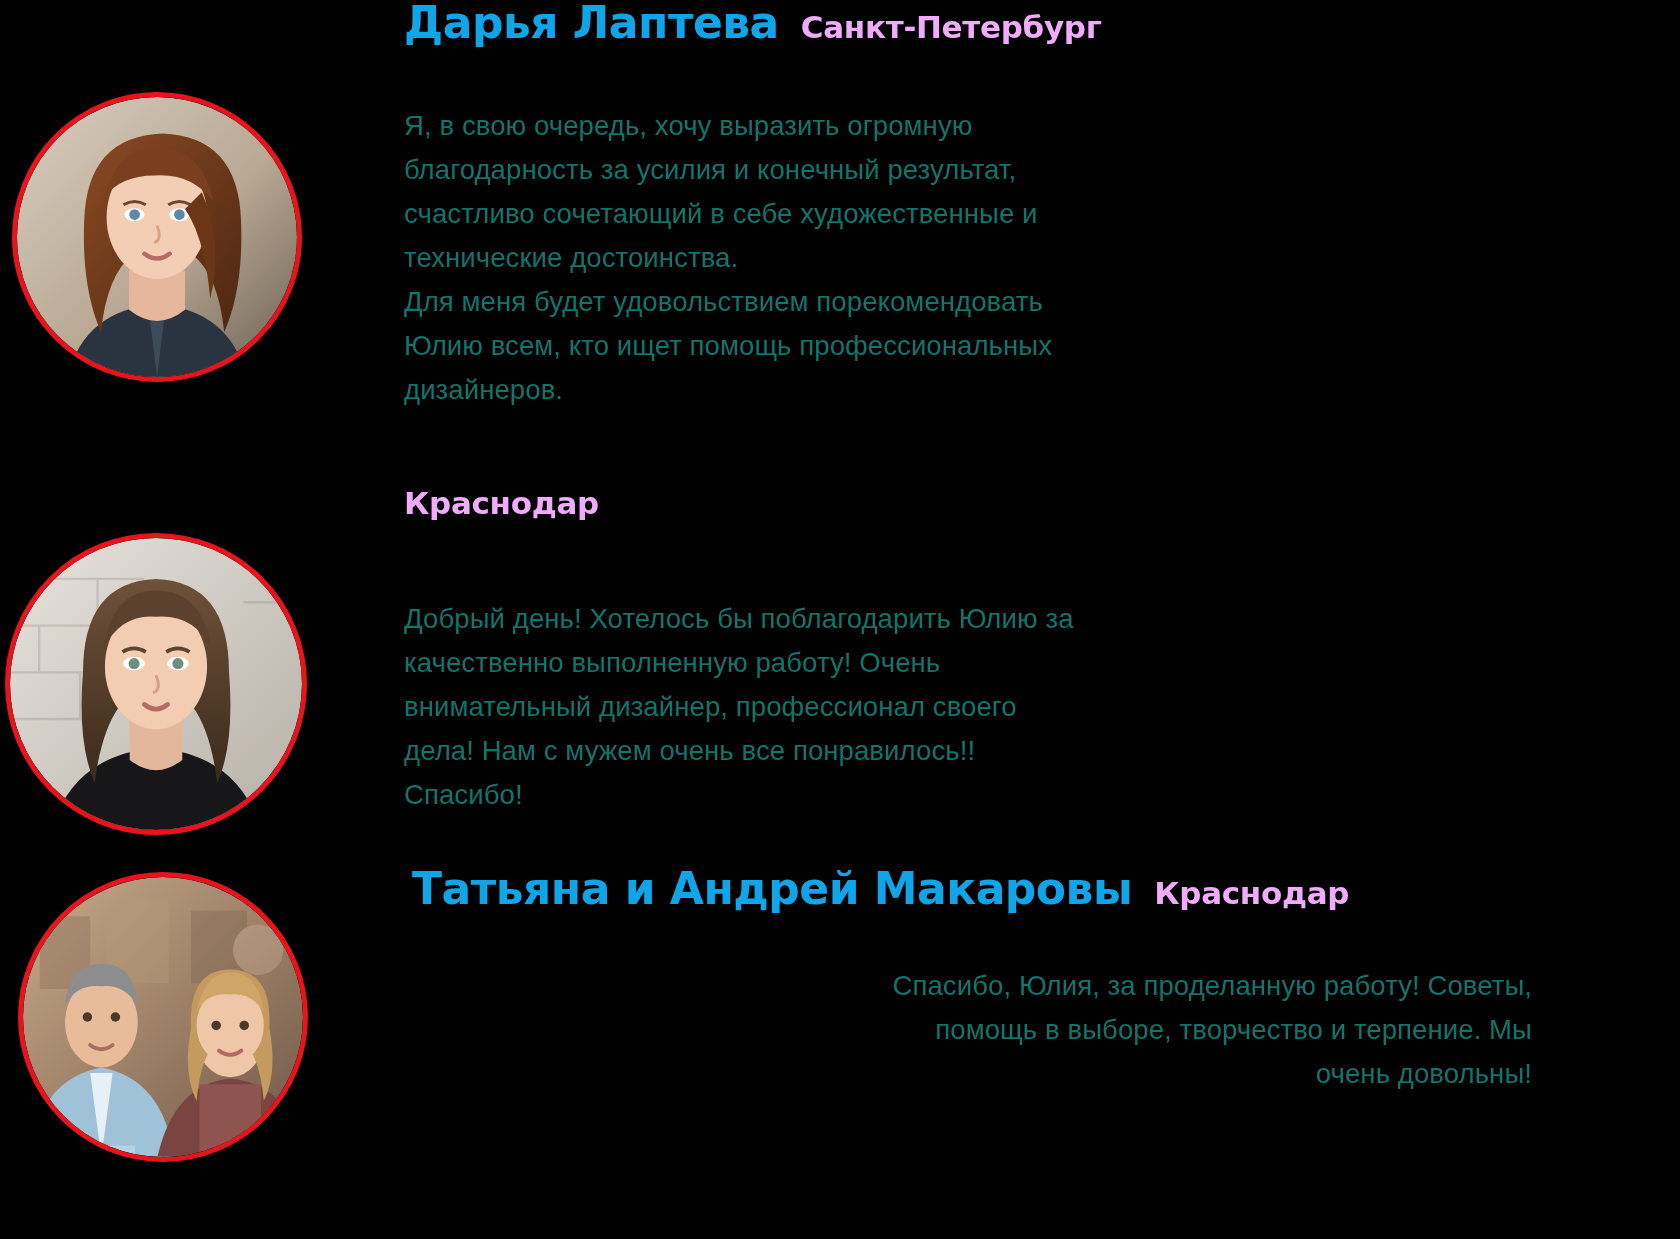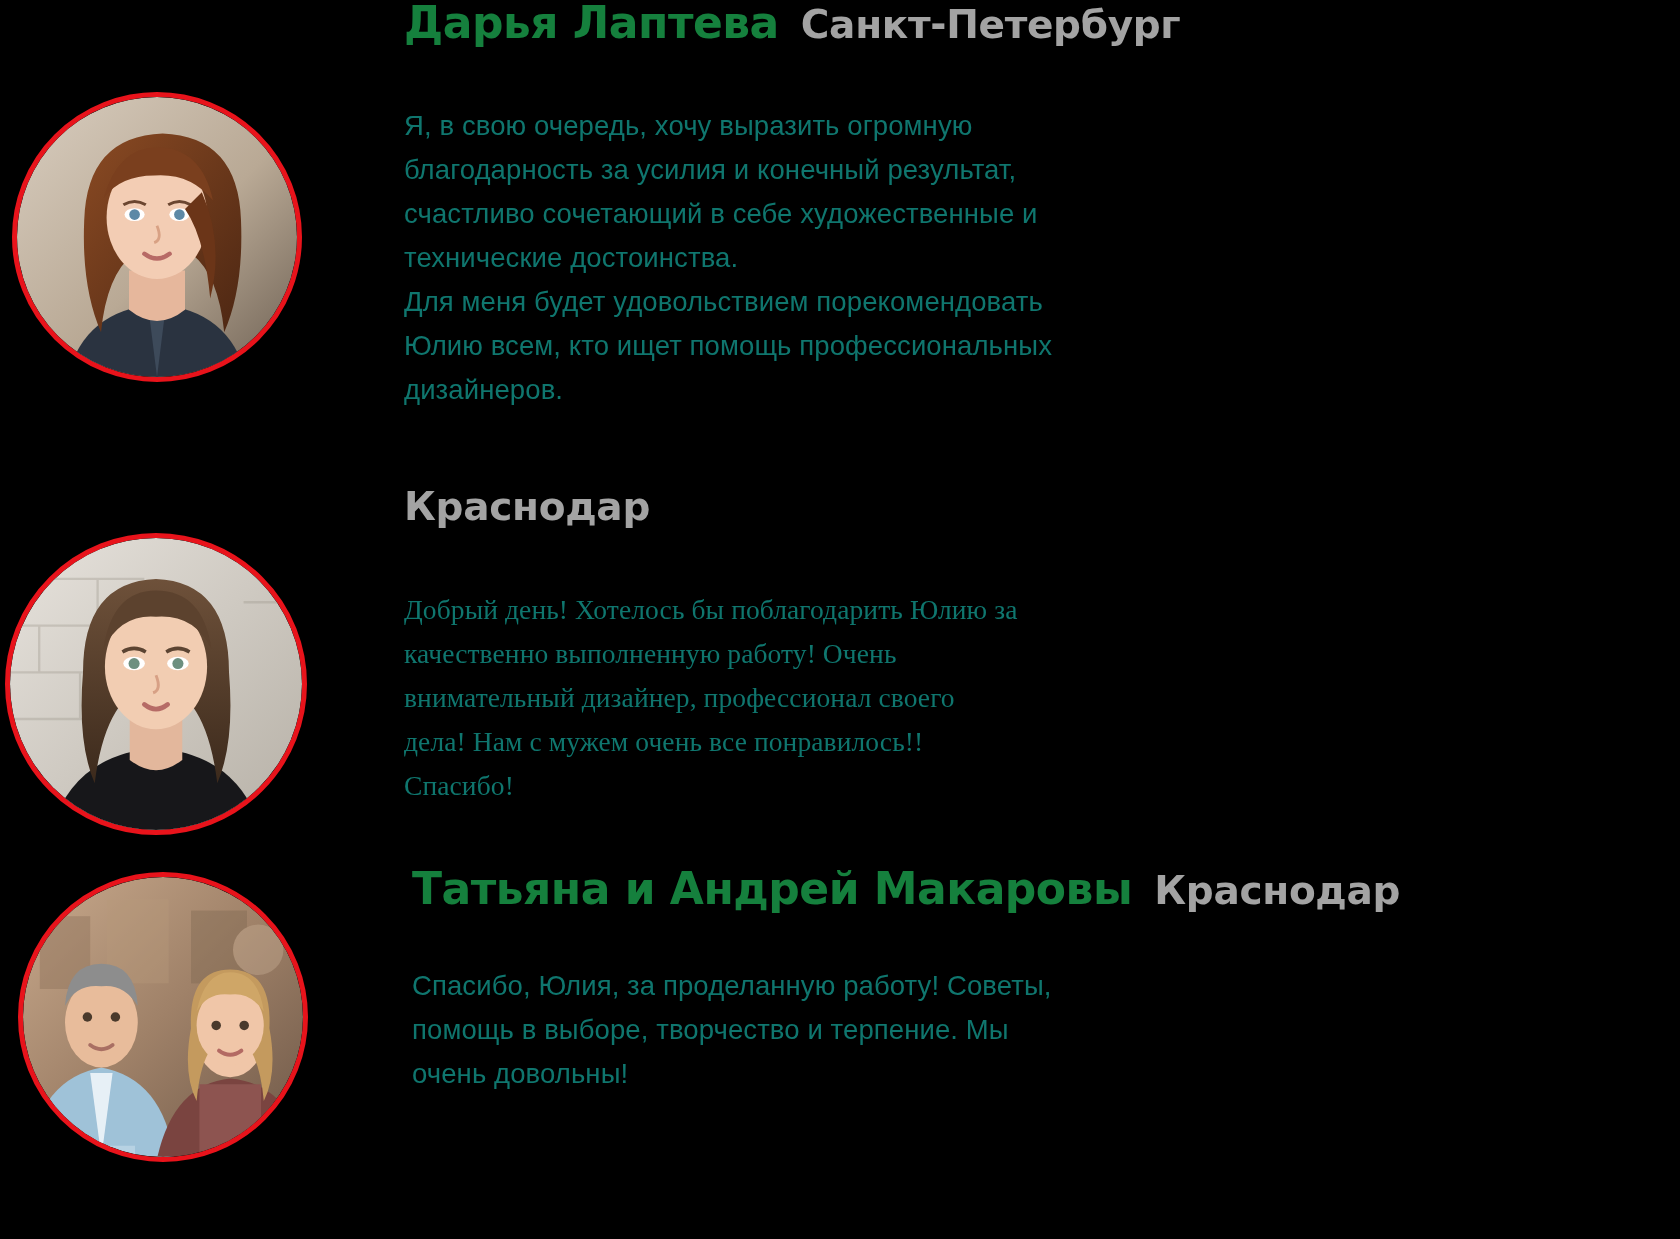--- a/index.html
+++ b/index.html
@@ -55,52 +55,52 @@
     align-items: baseline;
     gap: 22px;
     white-space: nowrap;
   }
   .name {
     font-family: "DejaVu Sans", sans-serif;
     font-weight: 700;
     font-size: 44px;
     line-height: 1.05;
     letter-spacing: -0.5px;
-    color: #15803d;
+    color: #0ea5e9;
   }
   .city {
     font-family: "DejaVu Sans", sans-serif;
     font-weight: 700;
-    font-size: 39px;
+    font-size: 31px;
     line-height: 1.05;
     letter-spacing: -0.3px;
-    color: #a3a3a3;
+    color: #f0abfc;
   }
   .body-text {
     font-family: "Liberation Sans", sans-serif;
     font-weight: 400;
     font-size: 27.5px;
     line-height: 44px;
     color: #0f766e;
     white-space: pre-line;
     letter-spacing: 0.1px;
   }
 
   
   #t1 .avatar-wrap { left: 12px;  top: 92px;  width: 290px; height: 290px; }
   #t1 .content     { left: 404px; top: 0px;   width: 1020px; }
   #t1 .body-text   { margin-top: 58px; }
 
   #t2 .avatar-wrap { left: 5px;   top: 533px; width: 302px; height: 302px; }
   #t2 .content     { left: 404px; top: 487px; width: 1020px; }
-  #t2 .body-text   { margin-top: 60px; font-family: Liberation Serif, serif; }
+  #t2 .body-text   { margin-top: 77px; }
 
   #t3 .avatar-wrap { left: 18px;  top: 872px; width: 290px; height: 290px; }
   #t3 .content     { left: 412px; top: 866px; width: 1120px; }
-  #t3 .body-text   { margin-top: 52px; }
+  #t3 .body-text   { margin-top: 52px; text-align: right; }
 </style>
 </head>
 <body>
 
 <div class="page">
 
   <section class="testimonial" id="t1">
     <div class="avatar-wrap">
       <div class="avatar-inner">
         <svg viewBox="0 0 100 100" preserveAspectRatio="xMidYMid slice" aria-hidden="true">

